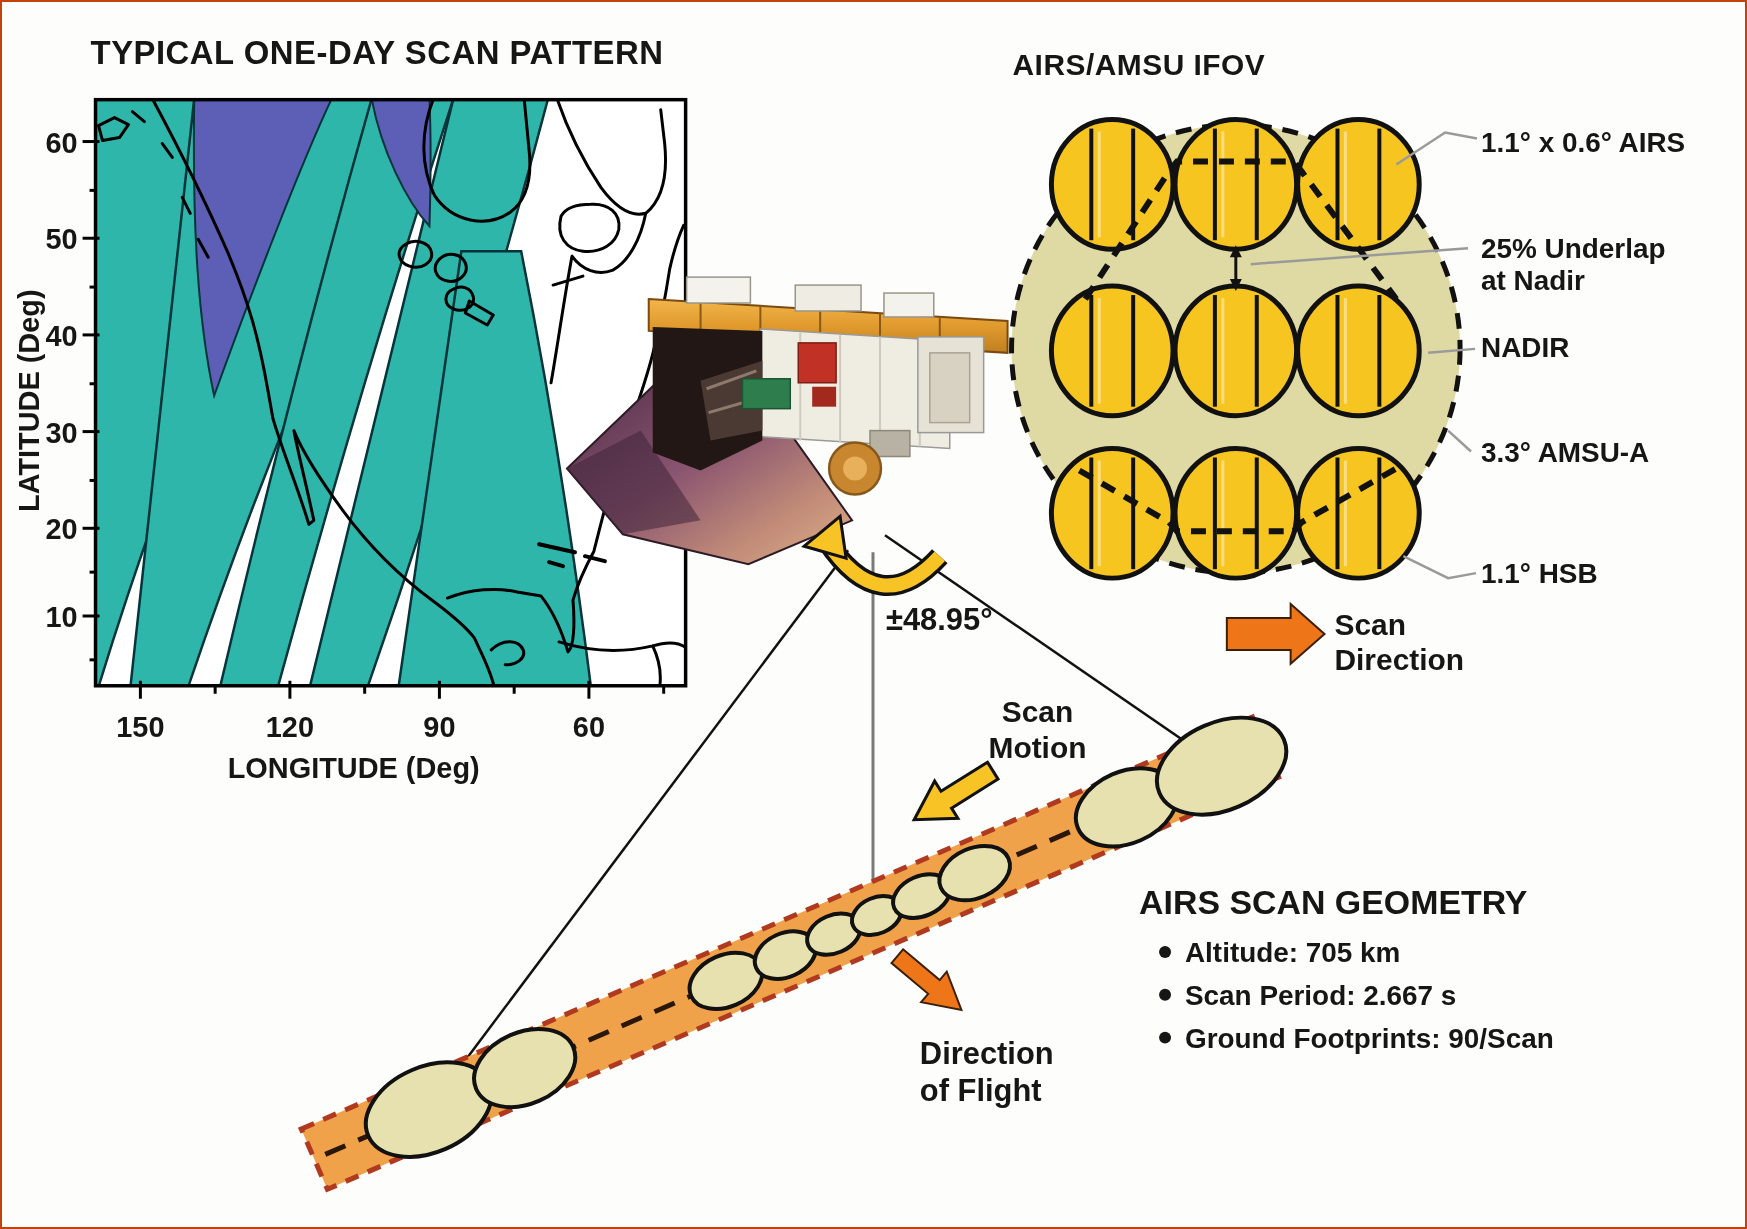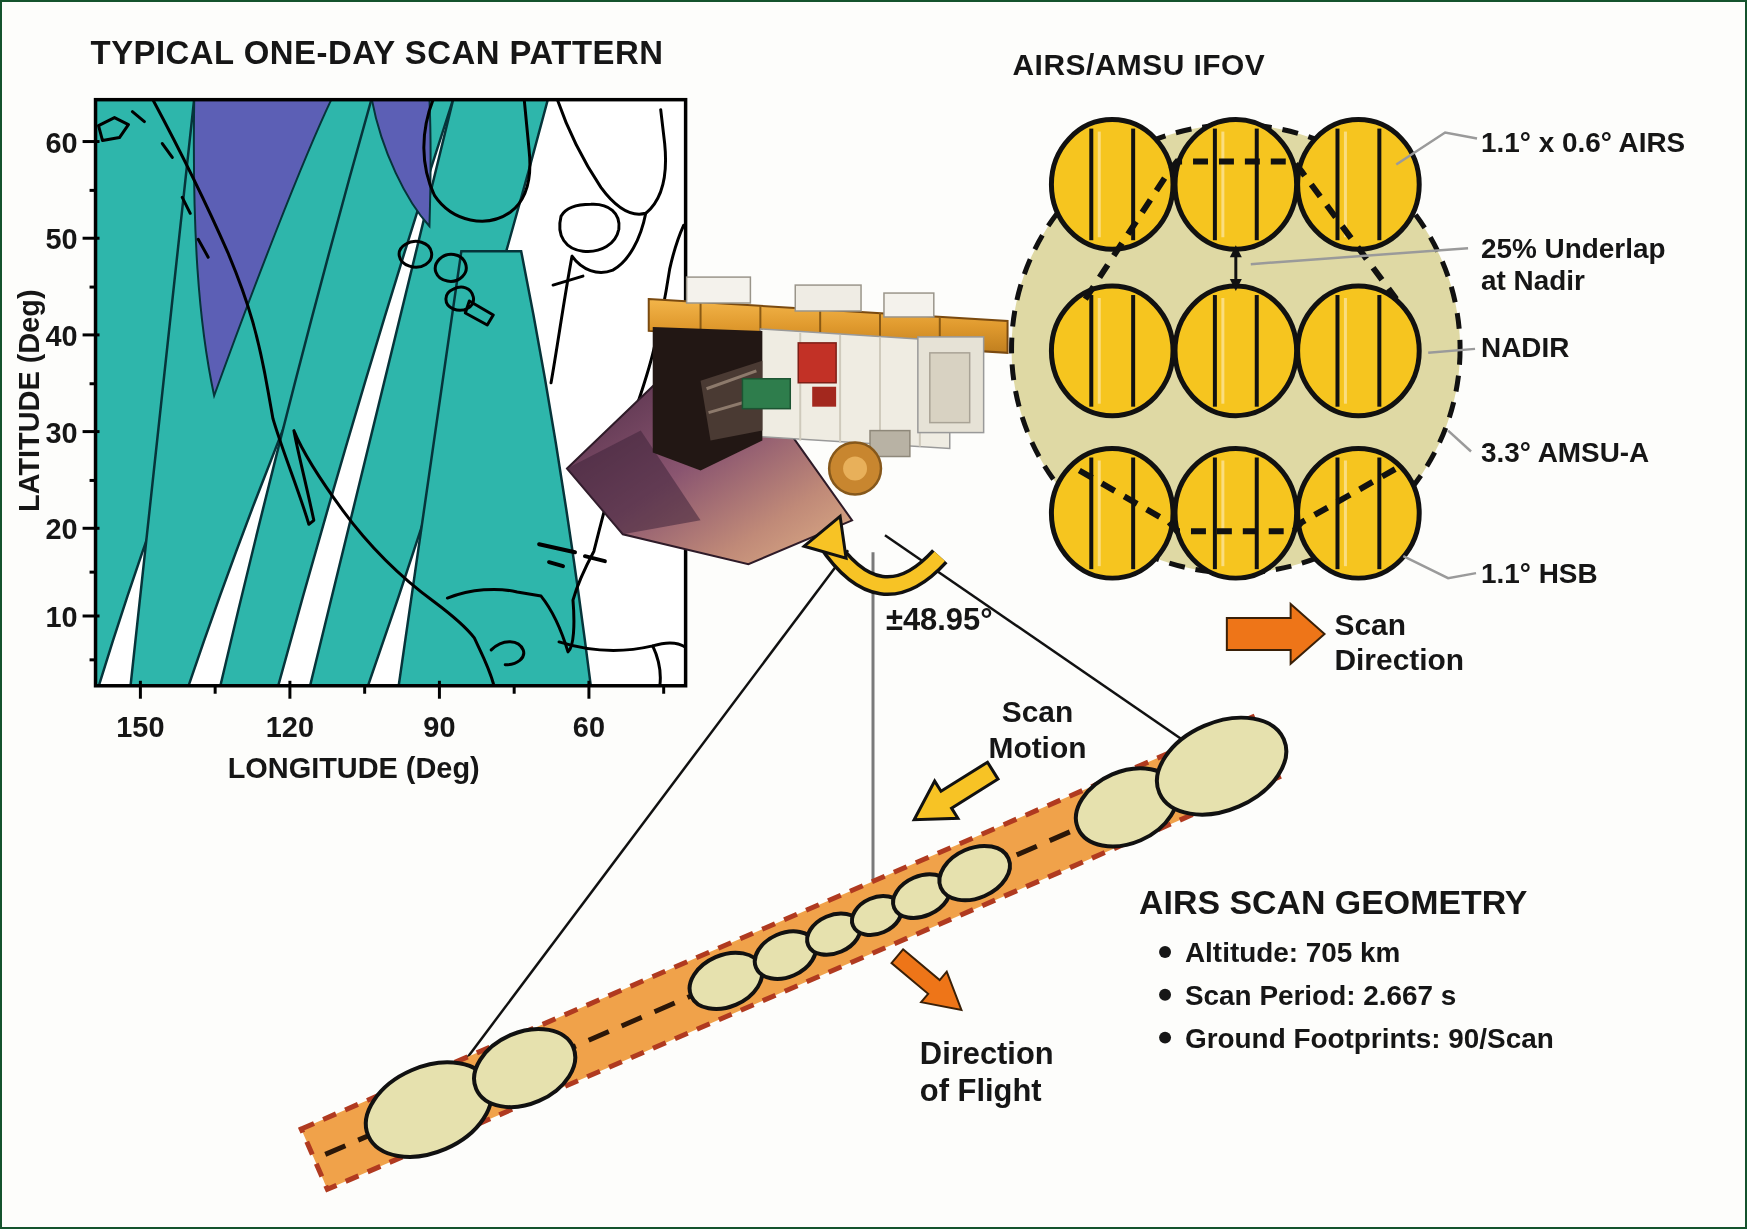--- a/index.html
+++ b/index.html
@@ -1,19 +1,19 @@
 <!DOCTYPE html>
 <html><head>
 <meta charset="utf-8">
 <style>
   html,body{margin:0;padding:0;background:#e8e8e8;}
   .figure-wrap{
     width:1743px;height:1225px;
     background:#fdfdfb;
-    border:2px solid #14532d;
+    border:2px solid #c2410c;
     position:relative;
     font-family:"Liberation Sans", sans-serif;
     overflow:hidden;
   }
   svg{display:block;}
   text{font-family:"Liberation Sans", sans-serif;font-weight:700;fill:#161616;}
   .t-map-title{font-size:33px;letter-spacing:.5px;}
   .t-tick{font-size:29px;}
   .t-axis{font-size:29px;}
   .t-ifov-title{font-size:30px;letter-spacing:.5px;}

